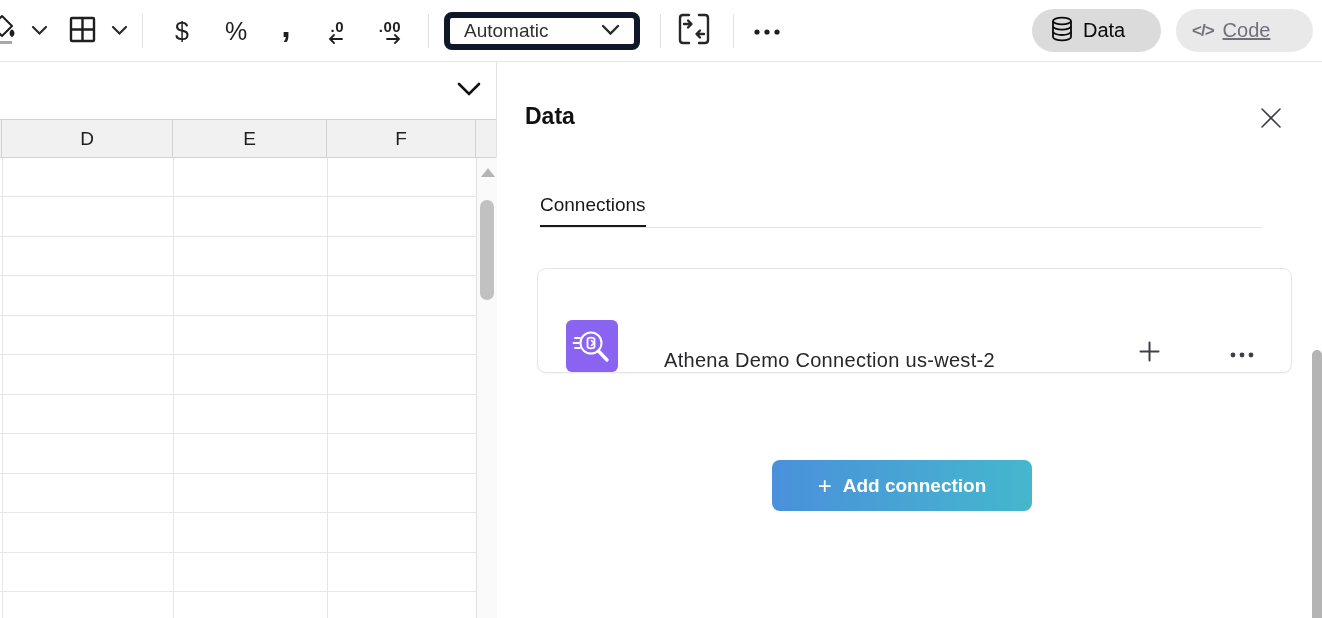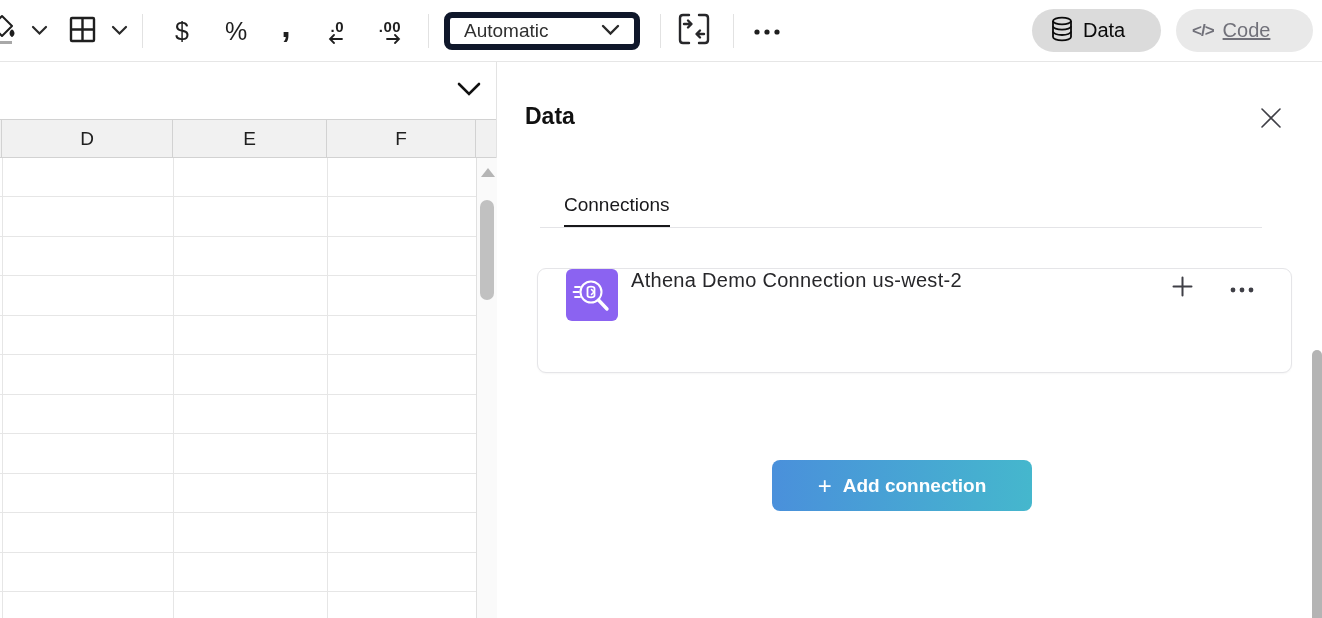--- a/index.html
+++ b/index.html
@@ -49,26 +49,26 @@
   #sheet-collapse { position:absolute; left:452px; top:12px; width:34px; height:34px;
     display:flex; align-items:center; justify-content:center; cursor:pointer; }
 
   
   #panel { position:absolute; left:498px; top:62px; width:824px; height:556px; background:#fff; }
   #panel-title { position:absolute; left:27px; top:41px; font-size:23px; font-weight:700; color:#111; }
   #panel-close { position:absolute; left:758px; top:43px; width:30px; height:30px;
     display:flex; align-items:center; justify-content:center; cursor:pointer; }
   #tabs { position:absolute; left:42px; top:122px; width:722px; height:44px;
     border-bottom:1px solid #e4e4e7; display:flex; gap:42px; }
-  .tab { height:100%; display:flex; align-items:center; font-size:19px; cursor:pointer;margin-left:24px; }
+  .tab { height:100%; display:flex; align-items:center; font-size:19px; cursor:pointer; }
   .tab.active { color:#18181b; font-weight:500; border-bottom:2px solid #18181b; margin-bottom:-1px; }
   .tab.inactive { color:#a1a1aa; }
   #conn-card { position:absolute; left:39px; top:206px; width:755px; height:105px;
     background:#fff; border:1px solid #e5e5e8; border-radius:9px;
-    box-shadow:0 1px 2px rgba(0,0,0,0.04); display:flex; align-items:flex-start; cursor:pointer; }
+    box-shadow:0 1px 2px rgba(0,0,0,0.04); display:flex; align-items:flex-end; cursor:pointer;gap:33px; }
   #conn-icon { width:52px; height:52px; border-radius:6px; margin-left:28px; flex:none;
     display:flex; align-items:center; justify-content:center; }
   #conn-name { margin-left:13px; font-size:20px; color:#27272a; letter-spacing:0.3px; flex:1; }
   .card-btn { width:38px; height:38px; display:flex; align-items:center; justify-content:center;
     cursor:pointer; flex:none; }
   #conn-add { margin-right:22px; }
   #conn-more { margin-right:30px; }
   #add-conn-btn { position:absolute; left:274px; top:398px; width:260px; height:51px;
     border:none; border-radius:8px; display:flex; align-items:center; justify-content:center;
     gap:11px; cursor:pointer; }

